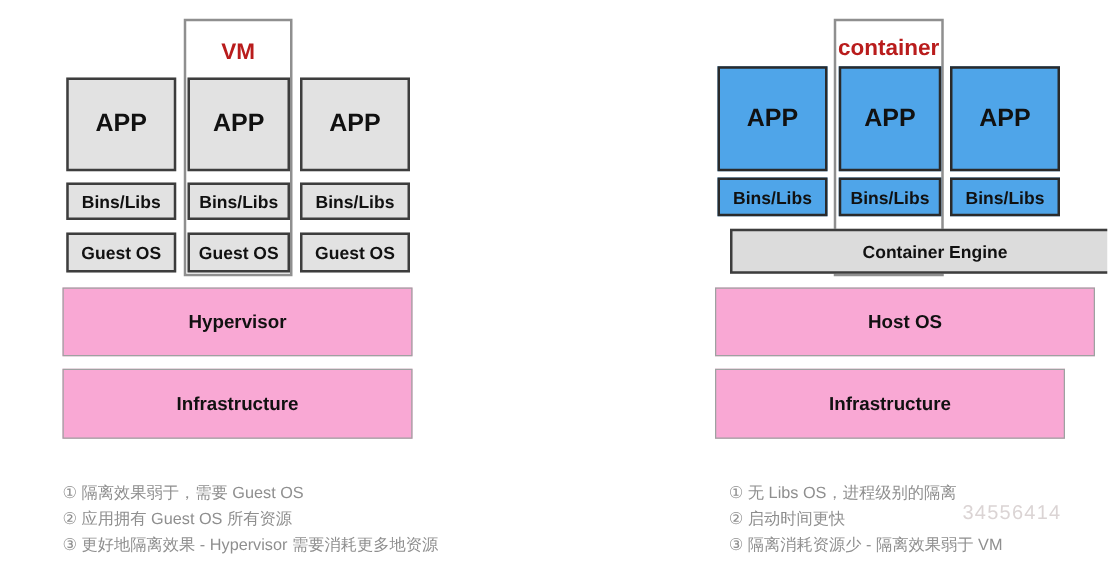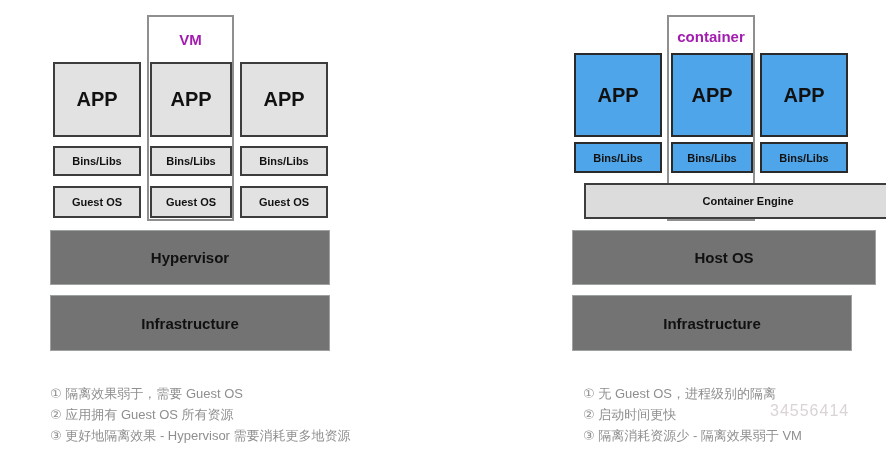--- a/index.html
+++ b/index.html
@@ -14,35 +14,35 @@
   .panel { position: absolute; top: 15px; width: 280px; height: 340px; }
   .panel-left  { left: 50px; }
   .panel-right { left: 572px; }
 
   .wrapper {
     position: absolute; top: 0; box-sizing: border-box;
     background: #ffffff; border: 2px solid #8f8f8f;
   }
   .wrapper-label {
     position: absolute; left: 0; right: 0; text-align: center;
-    font-weight: bold; color: #a21caf; font-size: 15px;
+    font-weight: bold; color: #b91c1c; font-size: 18px;
   }
 
   .cell {
     position: absolute; box-sizing: border-box;
     display: flex; align-items: center; justify-content: center;
     font-weight: bold; color: #111111;
   }
   .light  { background: #e2e2e2; border: 2px solid #3d3d3d; }
   .blue   { background: #4fa5e9; border: 2px solid #2a2a2a; }
-  .band   { background: #737373; border: 1px solid #9ea2a1; }
+  .band   { background: #f9a8d4; border: 1px solid #9ea2a1; }
   .engine { background: #dcdcdc; border: 2px solid #3d3d3d; }
 
   .fs-app  { font-size: 20px; }
-  .fs-mid  { font-size: 11px; }
+  .fs-mid  { font-size: 14px; }
   .fs-band { font-size: 15px; }
 
   .notes {
     position: absolute; top: 383px;
     font-size: 13px; line-height: 21px; color: #8f8f8f;
     white-space: nowrap;
   }
   .notes-left  { left: 50px; }
   .notes-right { left: 583px; }
 
@@ -97,19 +97,19 @@
     <div class="cell band fs-band" style="left:0; top:280px; width:280px; height:56px;">Infrastructure</div>
   </div>
 
   <div class="notes notes-left">
     <div>① 隔离效果弱于，需要 Guest OS</div>
     <div>② 应用拥有 Guest OS 所有资源</div>
     <div>③ 更好地隔离效果 - Hypervisor 需要消耗更多地资源</div>
   </div>
 
   <div class="notes notes-right">
-    <div>① 无 Guest OS，进程级别的隔离</div>
+    <div>① 无 Libs OS，进程级别的隔离</div>
     <div>② 启动时间更快</div>
     <div>③ 隔离消耗资源少 - 隔离效果弱于 VM</div>
   </div>
 
   <div class="watermark">34556414</div>
 </div>
 
 </body></html>

